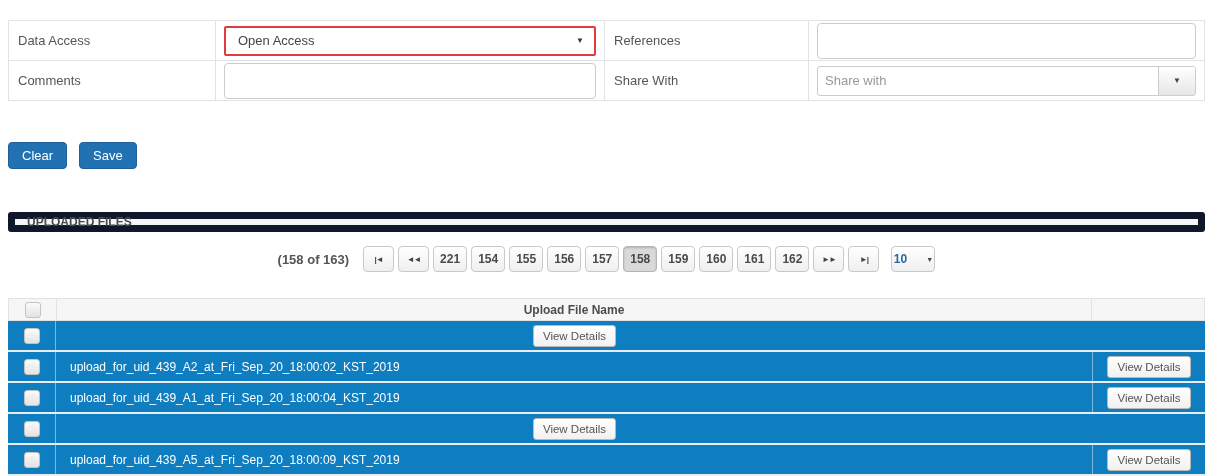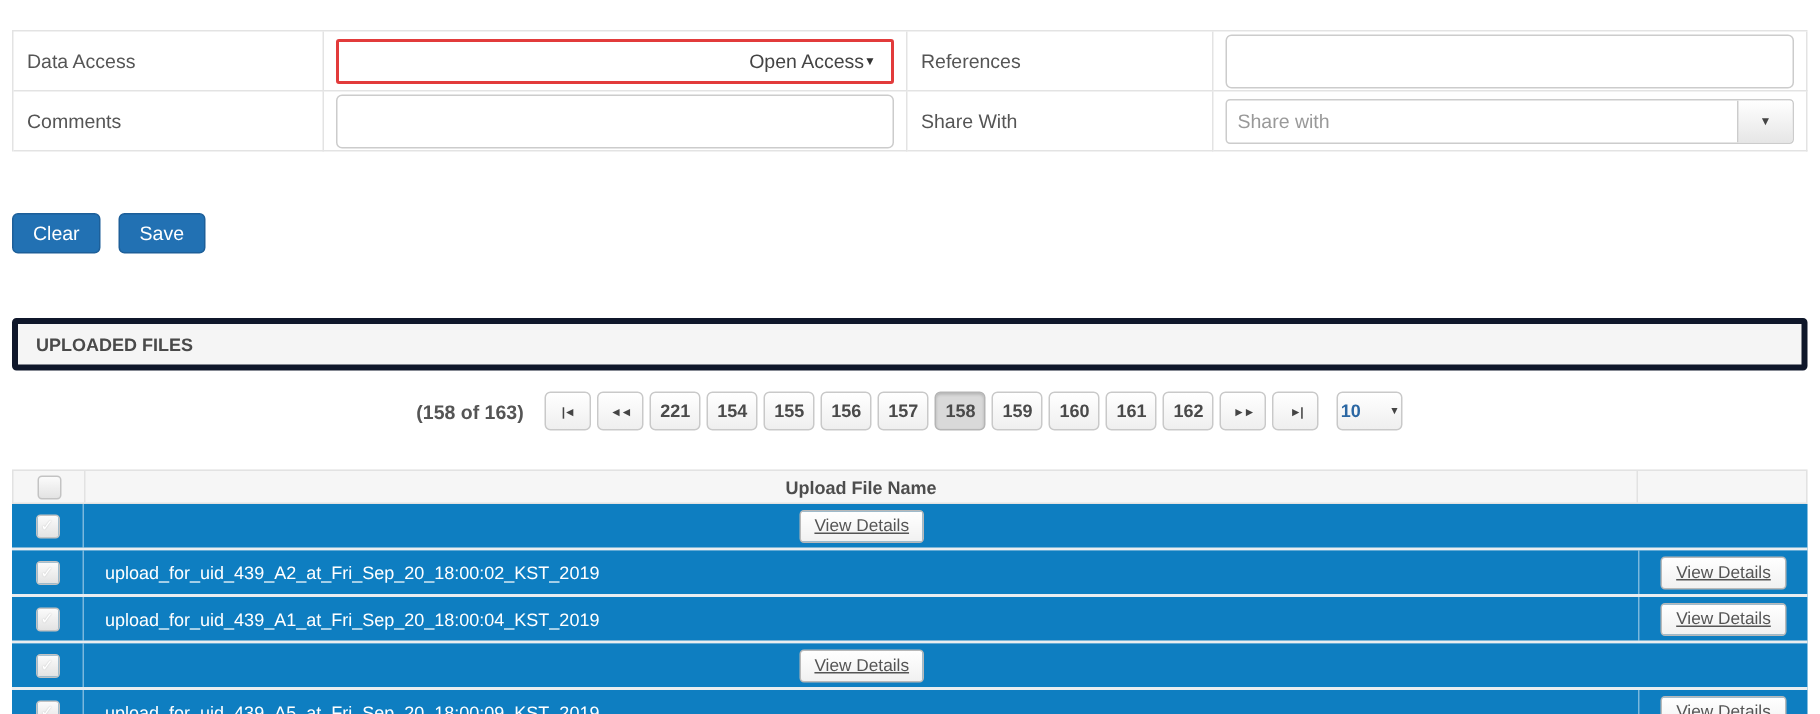--- a/index.html
+++ b/index.html
@@ -8,21 +8,21 @@
   .wrap { margin:0 8px; width:1197px; }
 
   
   .form-grid { margin-top:20px; display:grid; grid-template-columns:207px 389px 204px 1fr;
     grid-auto-rows:40px; border-top:1px solid #e3e3e3; border-left:1px solid #e3e3e3; }
   .cell { border-right:1px solid #e3e3e3; border-bottom:1px solid #e3e3e3;
     display:flex; align-items:center; }
   .cell.label { padding-left:9px; font-size:13px; color:#555; }
   .cell.field { padding:0 8px; }
   .select-red { width:100%; height:30px; border:2px solid #e23b3b; border-radius:2px;
-    background:#fff; display:flex; align-items:center; justify-content:flex-end;
+    background:#fff; display:flex; align-items:center; justify-content:space-between;
     padding:0 10px 0 12px; font-size:13px; color:#444; cursor:pointer; }
   .select-red .caret { font-size:8px; color:#333; }
   .txt { width:100%; height:34px; border:1px solid #ccc; border-radius:4px;
     font-family:"Liberation Sans", sans-serif; font-size:13px; padding:0 8px; color:#444;
     outline:none; }
   .txt.tall { height:36px; }
   .combo { width:100%; height:30px; border:1px solid #ccc; border-radius:3px;
     background:#fff; display:flex; align-items:stretch; overflow:hidden; cursor:pointer; }
   .combo .combo-text { flex:1; display:flex; align-items:center; padding-left:7px;
     font-size:13px; color:#999; }
@@ -31,21 +31,21 @@
     justify-content:center; font-size:8px; color:#444; }
 
   
   .actions { margin-top:41px; display:flex; justify-content:flex-start; gap:12px; padding-right:5px; }
   .btn-blue { min-width:55px; height:27px; background:var(--btn-blue,#2271b3);
     border:1px solid #1d5f99; border-radius:4px; color:#fff; font-size:13px;
     font-family:"Liberation Sans", sans-serif; display:flex; align-items:center;
     justify-content:center; padding:0 13px; cursor:pointer; }
 
   
-  .panel-hd { margin-top:43px; height:35px; background:#f5f5f5; border:4px solid #0f172a;
+  .panel-hd { margin-top:43px; height:20px; background:#f5f5f5; border:7px solid #0f172a;
     border-radius:3px; display:flex; align-items:center; padding-left:12px;
     font-size:12px; font-weight:bold; color:#4a4a4a; }
 
   
   .paginator { margin-top:14px; display:flex; justify-content:center; align-items:center; gap:4px; }
   .pg-status { font-size:13px; font-weight:bold; color:#555; margin-right:10px; }
   .pg-btn { min-width:31px; height:26px; padding:0 6px; border:1px solid #c9c9c9; border-radius:4px;
     background:linear-gradient(#ffffff,#efefef); display:flex; align-items:center;
     justify-content:center; font-size:12px; font-weight:bold; color:#4a4a4a; cursor:pointer; }
   .pg-btn.arrow { font-size:8px; letter-spacing:-1px; color:#444; }
@@ -59,21 +59,21 @@
   
   .ftable { margin-top:26px; }
   .thead { display:grid; grid-template-columns:48px 1fr 112px; height:23px;
     background:#f6f6f6; border:1px solid #e2e2e2; }
   .thead .hc { display:flex; align-items:center; justify-content:center;
     border-right:1px solid #e2e2e2; font-size:12px; font-weight:bold; color:#4d4d4d; }
   .thead .hc:last-child { border-right:none; }
   .trow { display:grid; grid-template-columns:48px 1fr 112px; height:31px;
     background:var(--row-blue,#0e7ec1); border-bottom:2px solid #e9edf0; }
   .trow .tc { display:flex; align-items:center; border-right:1px solid rgba(255,255,255,.45); }
-  .trow .tc:last-child { border-right:none;text-decoration:underline; }
+  .trow .tc:last-child { border-right:none; }
   .tc.chk, .hc.chk { justify-content:center; }
   .tc.name { padding-left:14px; font-size:12px; color:#ffffff; }
   .tc.act { justify-content:center; }
   .checkbox { width:16px; height:16px; border:1px solid #c3c3c3; border-radius:3px;
     background:linear-gradient(#fbfbfb,#e3e3e3); display:flex; align-items:center;
     justify-content:center; font-size:11px; color:#ffffff; cursor:pointer; }
   .checkbox.checked { color:#fff; text-shadow:0 0 1px #bbb; }
   .view-btn { height:22px; padding:0 9px; background:linear-gradient(#ffffff,#f1f1f1);
     border:1px solid #b9b9b9; border-radius:3px; font-size:11.5px; color:#555;
     font-family:"Liberation Sans", sans-serif; display:flex; align-items:center; cursor:pointer; }

